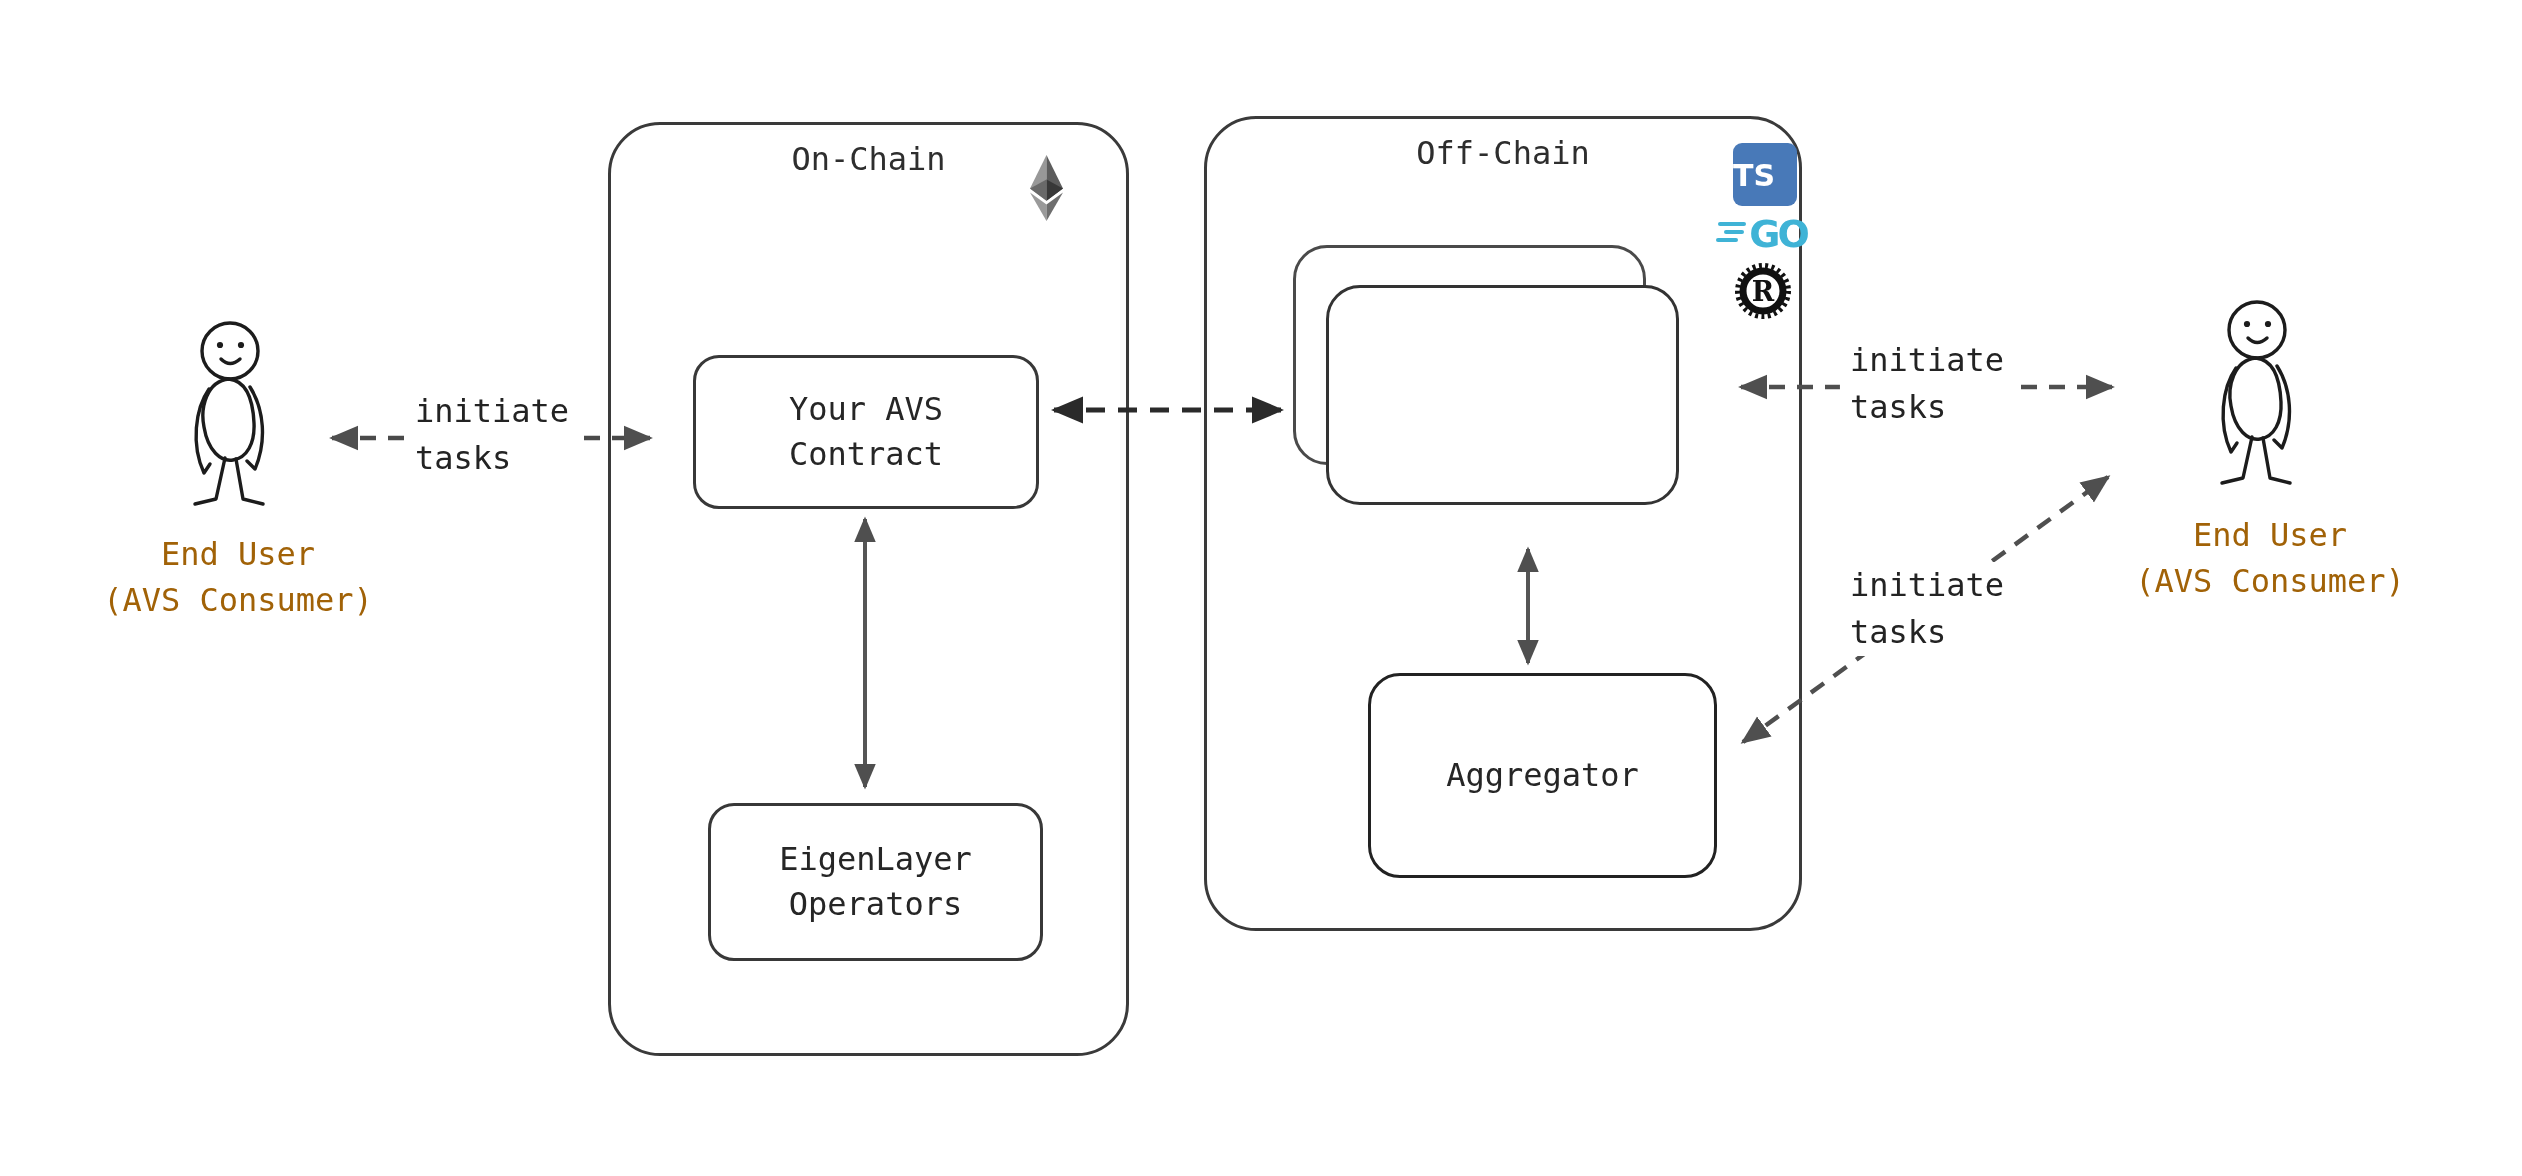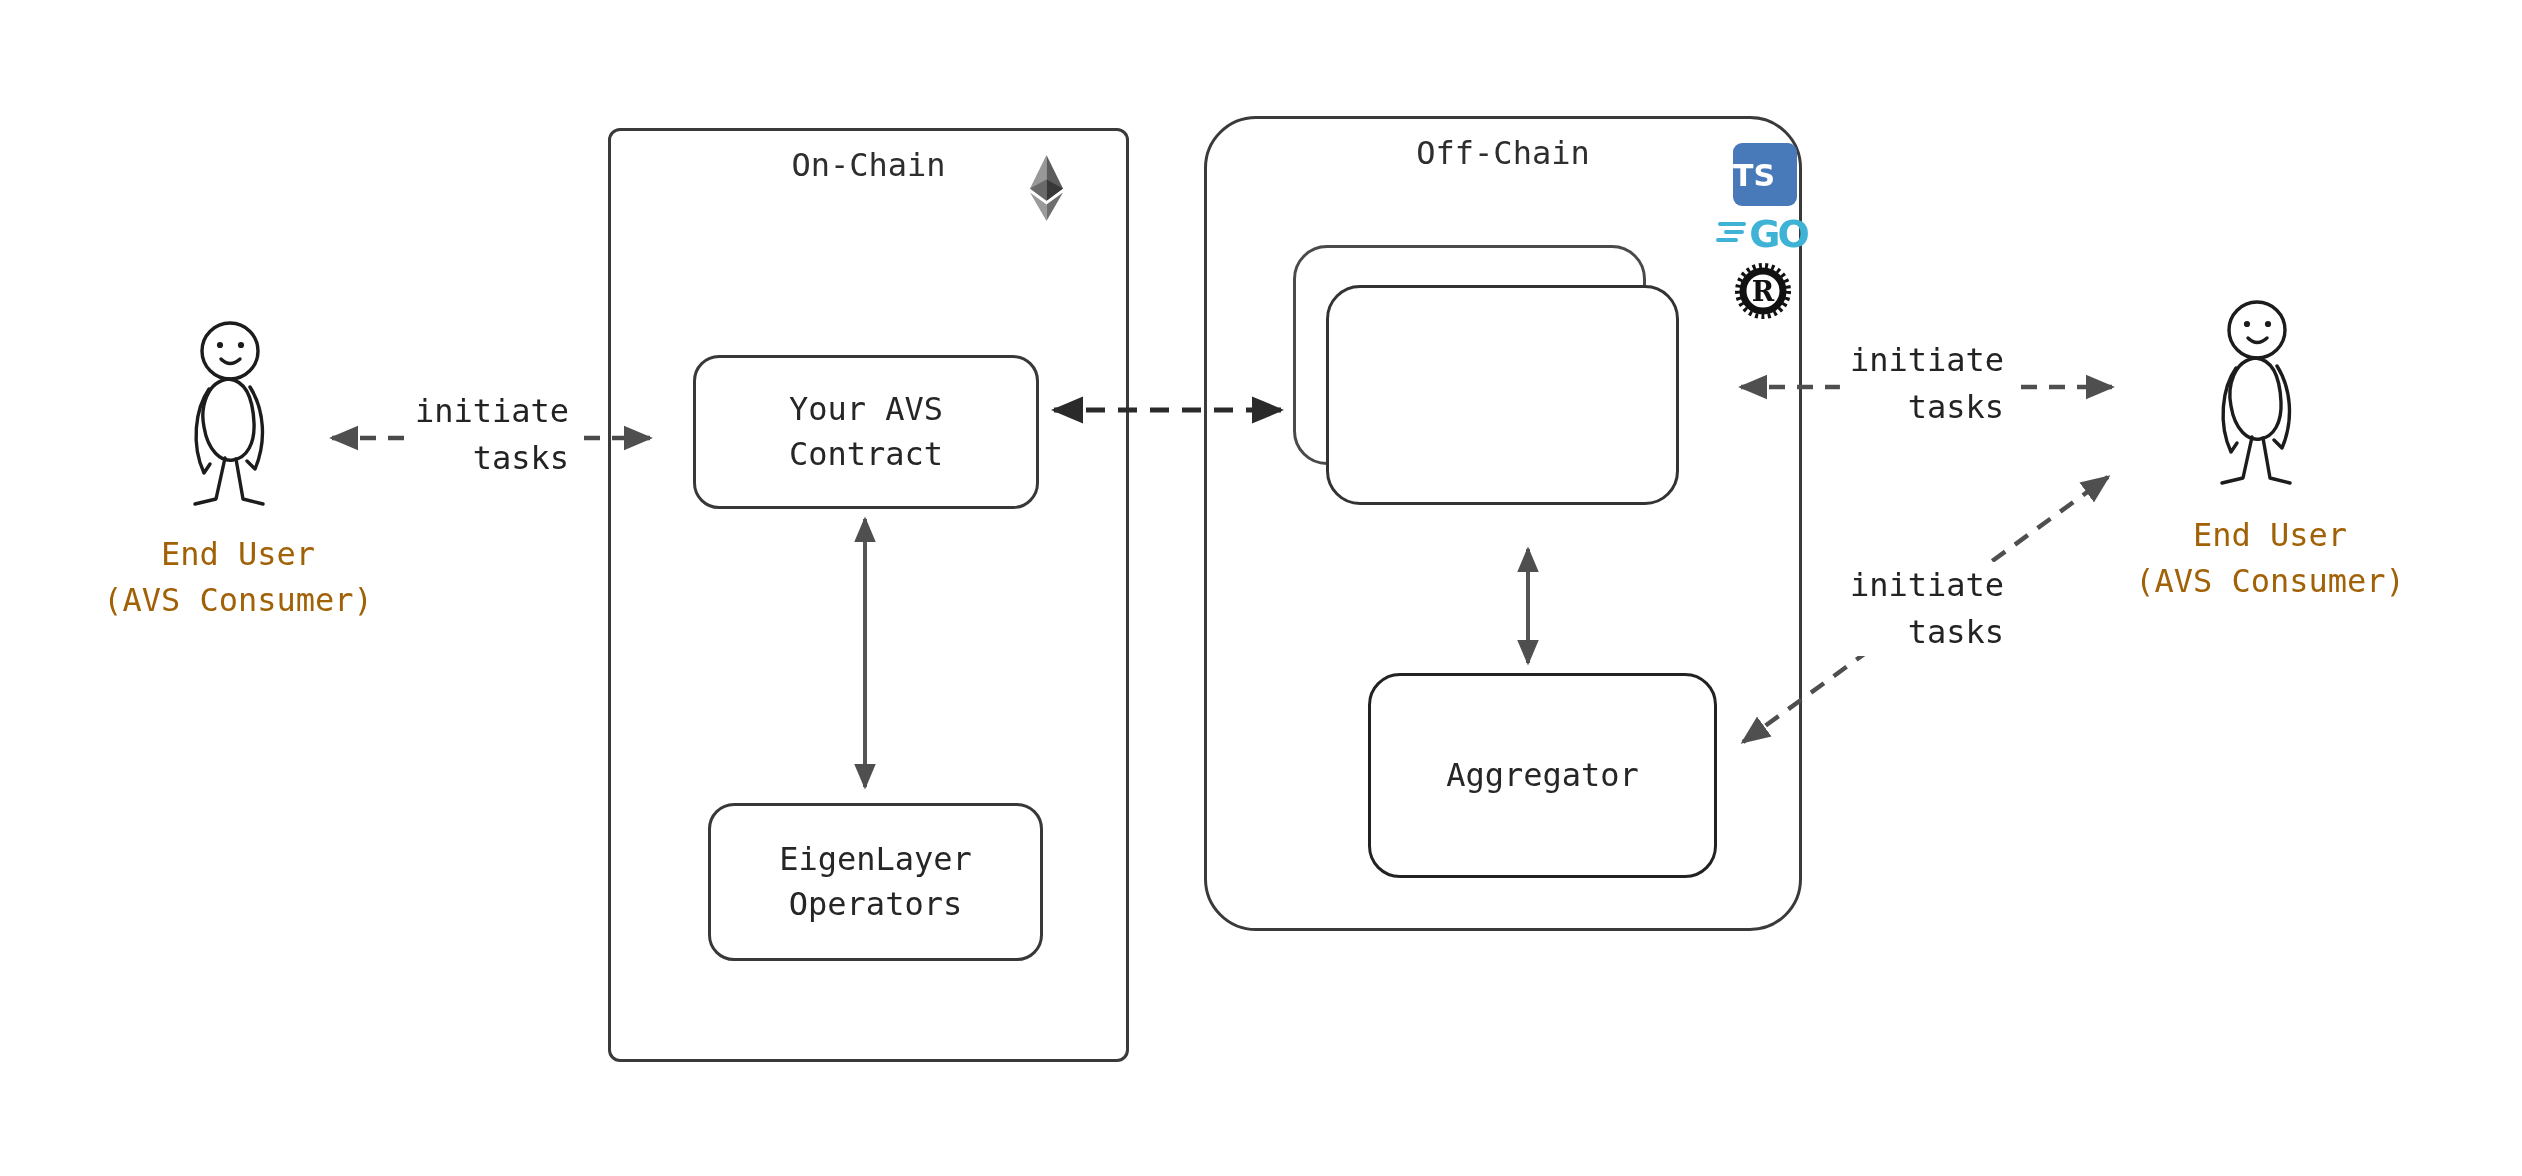--- a/index.html
+++ b/index.html
@@ -22,21 +22,21 @@
   .stacked{border-radius:34px;background:#ffffff;}
   #op-back{border-color:#4a4a4a;}
   #op-mid{border-color:#333333;}
   #op-front{border-color:#222222;border-width:3.5px;}
   #aggregator{border-color:#222222;border-width:3px;border-radius:32px;}
   #arrow-layer{position:absolute;left:0;top:0;z-index:30;pointer-events:none;}
   .layer-low{z-index:5;}
   .layer-node{z-index:10;}
   .edge-label{
     position:absolute;z-index:40;transform:translateX(-50%);
-    background:#ffffff;padding:0 10px;text-align:right;
+    background:#ffffff;padding:0 10px;text-align:left;
     font-size:32px;line-height:47px;color:#232323;white-space:nowrap;
   }
   .actor-label{
     position:absolute;z-index:20;transform:translateX(-50%);
     text-align:center;font-size:32px;line-height:46px;color:#a16207;white-space:nowrap;
   }
   .figure{position:absolute;z-index:20;}
   .logo{position:absolute;z-index:20;}
   #ts-logo{
     width:64px;height:63px;background:#4879b8;border-radius:9px;
@@ -44,21 +44,21 @@
     color:#ffffff;font-family:"DejaVu Sans",sans-serif;font-weight:bold;
     font-size:30px;padding-top:2px;box-sizing:border-box;
   }
   #eth-logo svg{display:block;}
 </style>
 </head>
 <body>
 
 <div id="canvas">
 
-  <div class="container layer-low" id="on-chain" style="left:608px;top:128px;width:515px;height:928px;border-radius:12px;">
+  <div class="container layer-low" id="on-chain" style="left:608px;top:122px;width:515px;height:928px;">
     <div class="container-title">On-Chain</div>
   </div>
 
   <div class="container layer-low" id="off-chain" style="left:1204px;top:116px;width:592px;height:809px;">
     <div class="container-title">Off-Chain</div>
   </div>
 
   <div class="logo" id="eth-logo" style="left:1030px;top:155px;">
     <svg width="33" height="66" viewBox="0 0 256 417" preserveAspectRatio="none">
       <polygon fill="#989898" points="127.9,0 127.9,288.9 0,212.3"></polygon>

